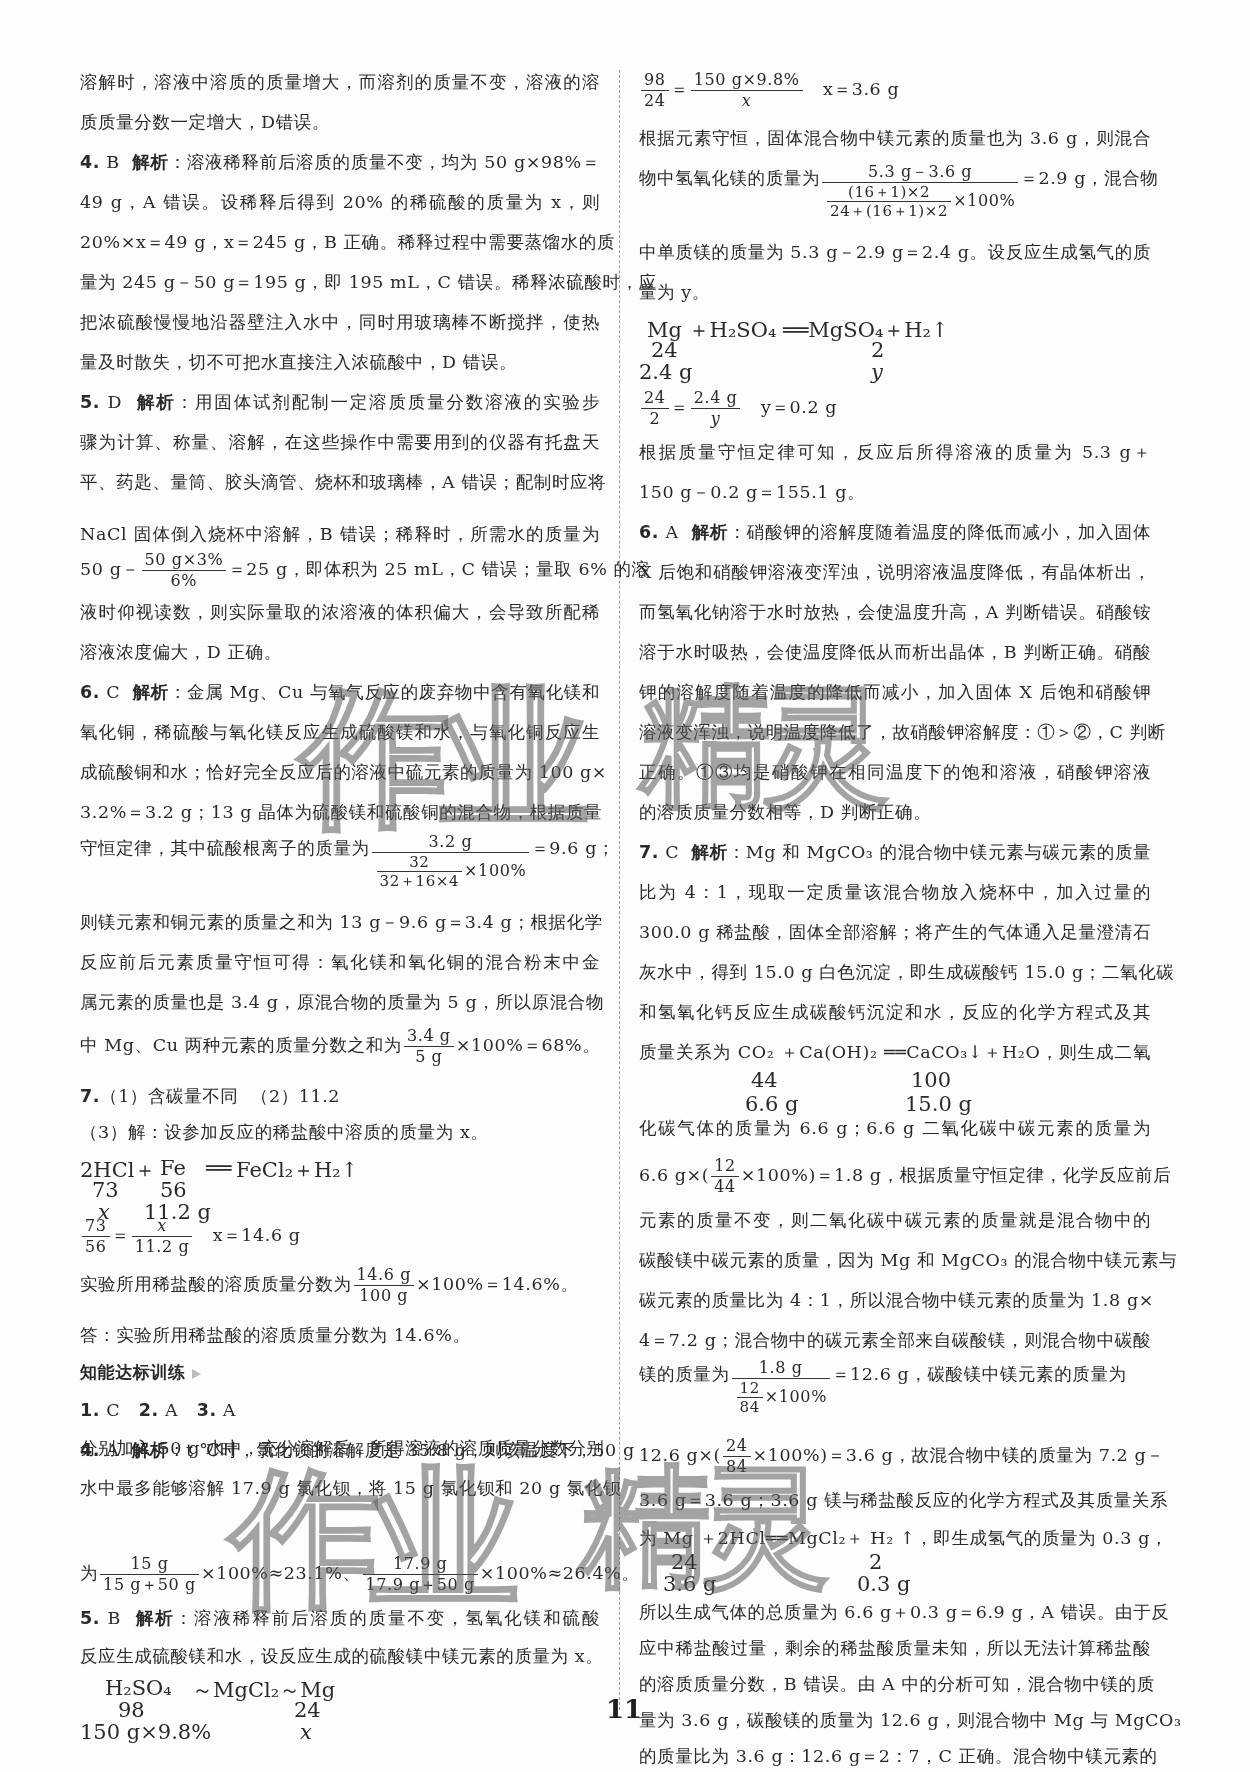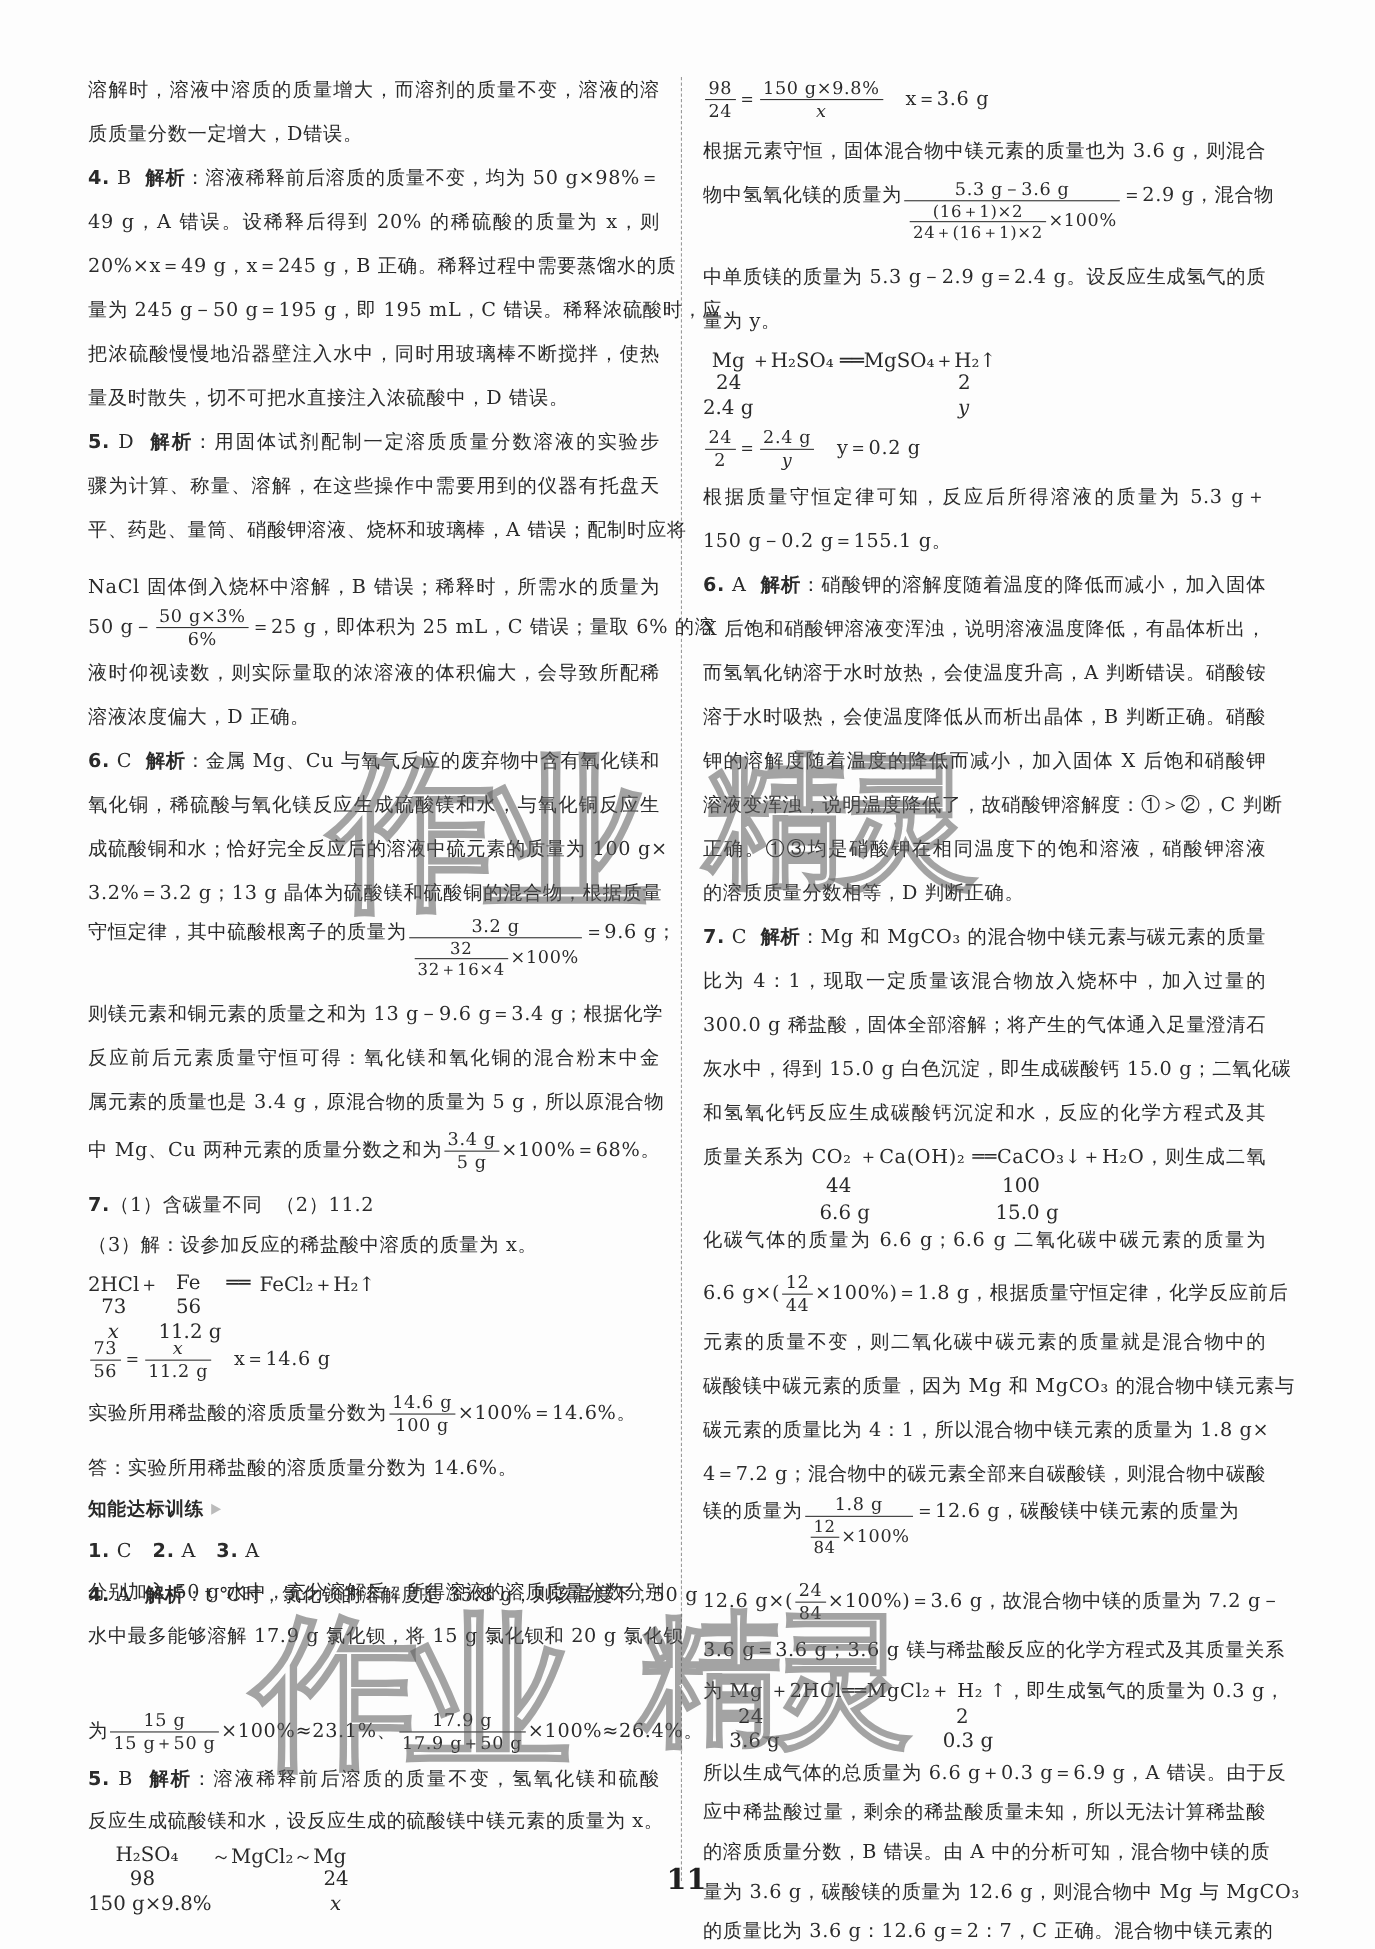--- a/index.html
+++ b/index.html
@@ -13,21 +13,21 @@
   .just{width:100%;text-align:justify;text-align-last:justify;}
   .q{font-family:"DejaVu Sans","Liberation Sans",sans-serif;font-weight:bold;}
   .jx{font-family:"DejaVu Sans","Liberation Sans",sans-serif;font-weight:bold;}
   .it{font-style:italic;}
   .frac{display:inline-block;vertical-align:middle;text-align:center;font-size:16px;line-height:20px;margin:0 2px;}
   .frac .n{display:block;border-bottom:1px solid #333;padding:0 3px;}
   .frac .d{display:block;padding:0 3px;}
   .frac .d .frac{font-size:15px;line-height:18px;}
   .section{font-family:"DejaVu Sans","Liberation Sans",sans-serif;font-weight:bold;font-size:17px;}
   .tri{display:inline-block;width:0;height:0;border-top:5px solid transparent;border-bottom:5px solid transparent;border-left:9px solid #bbb;margin-left:6px;vertical-align:middle;}
-  .eqrow{position:absolute;left:0;font-size:18px;white-space:nowrap;}
+  .eqrow{position:absolute;left:0;font-size:21px;white-space:nowrap;}
   .cell{position:absolute;white-space:nowrap;}
   .pageno{position:absolute;left:606px;top:1694px;font-family:"DejaVu Serif","Liberation Serif",serif;font-weight:bold;font-size:26px;color:#1f1f1f;}
   .wm{position:absolute;font-family:"DejaVu Sans","Liberation Sans",sans-serif;font-weight:bold;font-size:150px;
       color:transparent;-webkit-text-stroke:2px rgba(90,90,90,0.55);letter-spacing:-10px;pointer-events:none;}
 </style>
 </head>
 <body>
 
 <div class="divider"></div>
 
@@ -45,21 +45,21 @@
   <div class="ln just" style="top:202px">量为 245 g－50 g＝195 g，即 195 mL，C 错误。稀释浓硫酸时，应</div>
   <div class="ln just" style="top:242px">把浓硫酸慢慢地沿器壁注入水中，同时用玻璃棒不断搅拌，使热</div>
   <div class="ln" style="top:282px">量及时散失，切不可把水直接注入浓硫酸中，D 错误。</div>
 
   <div class="ln just" style="top:322px">
     <span class="q">5.</span>
     <span>D</span>&nbsp;
     <span class="jx">解析</span><span>：用固体试剂配制一定溶质质量分数溶液的实验步</span>
   </div>
   <div class="ln just" style="top:362px">骤为计算、称量、溶解，在这些操作中需要用到的仪器有托盘天</div>
-  <div class="ln just" style="top:402px">平、药匙、量筒、硝酸钾溶液、烧杯和玻璃棒，A 错误；配制时应将</div>
+  <div class="ln just" style="top:402px">平、药匙、量筒、胶头滴管、烧杯和玻璃棒，A 错误；配制时应将</div>
   <div class="ln just" style="top:454px">NaCl 固体倒入烧杯中溶解，B 错误；稀释时，所需水的质量为</div>
   <div class="ln" style="top:482px">
     <span>50 g－</span><span class="frac"><span class="n">50 g×3%</span><span class="d">6%</span></span><span>＝25 g，即体积为 25 mL，C 错误；量取 6% 的溶</span>
   </div>
   <div class="ln just" style="top:532px">液时仰视读数，则实际量取的浓溶液的体积偏大，会导致所配稀</div>
   <div class="ln" style="top:572px">溶液浓度偏大，D 正确。</div>
 
   <div class="ln just" style="top:612px">
     <span class="q">6.</span>
     <span>C</span>&nbsp;

